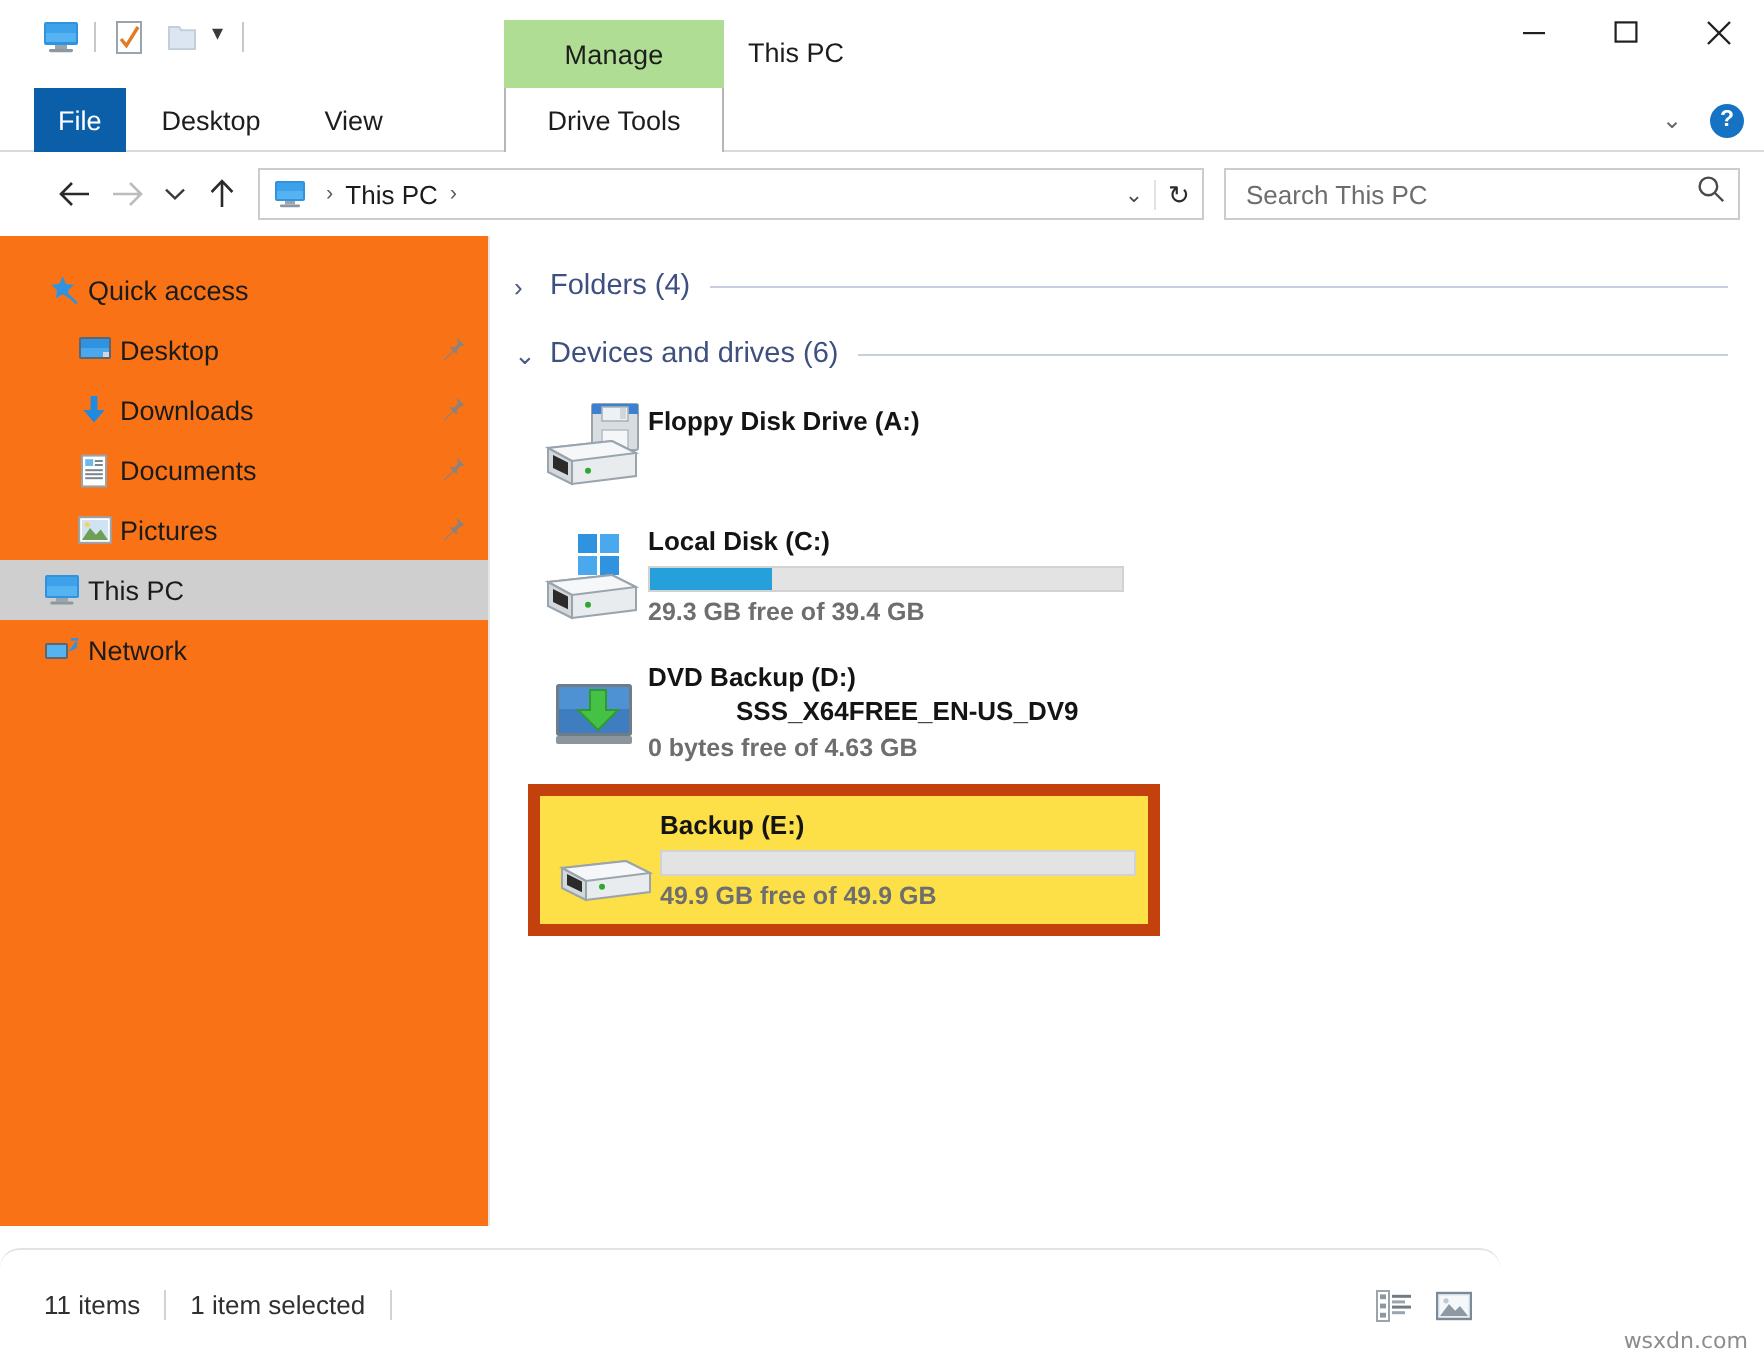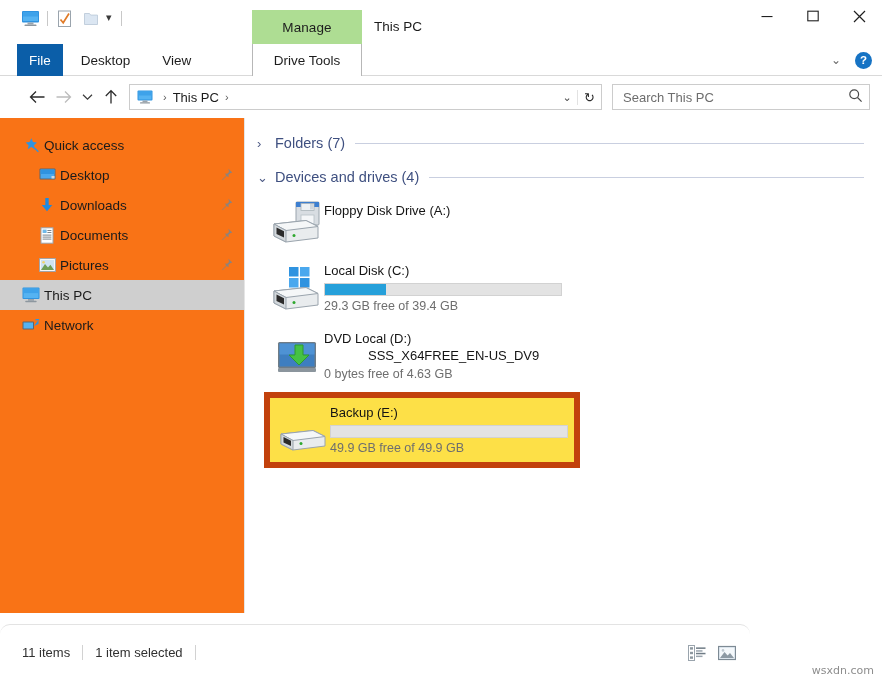--- a/index.html
+++ b/index.html
@@ -114,21 +114,21 @@
   .group-title { font-size:14.5px; color:#3f5080; white-space:nowrap; }
   .group-rule { flex:1; height:1px; background:#c9cfe0; margin-left:10px; margin-right:18px; }
 
   .tiles { padding-left:19px; padding-top:4px; }
   .tile {
     display:flex; width:316px; min-height:50px; padding:5px 4px 5px 6px;
     position:relative; margin-bottom:4px;
   }
   .tile.selected { background:#fde047; border:6px solid #c2410c; }
   .tile-icon { width:54px; min-width:54px; display:flex; align-items:flex-end; justify-content:center; padding-bottom:2px;}
-  .tile-info { flex:1; padding-top:1px; }
+  .tile-info { flex:1; padding-top:1px;font-weight:bold; }
   .tile-name { font-size:13px; color:#141414; line-height:17px; }
   .tile-sub { font-size:13px; color:#141414; line-height:17px;margin-left:44px; }
   .tile-free { font-size:12.5px; color:#6e6e6e; line-height:17px; margin-top:2px; }
   .bar-track {
     height:13px; background:#e3e3e3; border:1px solid #d2d2d2; margin:4px 0 1px 0; width:238px;
   }
   .bar-fill { height:100%; background:#26a0da; }
 
   
   .statusbar {
@@ -371,27 +371,27 @@
           </svg>
         </span>
         <span>Network</span>
       </div>
     </div>
 
     <div class="content">
 
       <div class="group-header">
         <span class="group-chev">›</span>
-        <span class="group-title">Folders (7)</span>
+        <span class="group-title">Folders (4)</span>
         <span class="group-rule"></span>
       </div>
 
       <div class="group-header">
         <span class="group-chev">⌄</span>
-        <span class="group-title">Devices and drives (4)</span>
+        <span class="group-title">Devices and drives (6)</span>
         <span class="group-rule"></span>
       </div>
 
       <div class="tiles">
 
         <div class="tile">
           <div class="tile-icon">
             <svg width="50" height="44" viewBox="0 0 50 44">
               <rect x="24" y="1" width="23" height="23" rx="1" fill="#d8dde2" stroke="#9aa4ad" stroke-width="1"></rect>
               <rect x="24" y="1" width="23" height="5" fill="#3d7fd0"></rect>
@@ -437,21 +437,21 @@
           <div class="tile-icon">
             <svg width="50" height="42" viewBox="0 0 50 42">
               <rect x="6" y="3" width="38" height="26" rx="1.5" fill="#6f7c86"></rect>
               <rect x="7.5" y="4.5" width="35" height="23" fill="#3e7ec0"></rect>
               <rect x="7.5" y="4.5" width="35" height="11" fill="#4e92d4"></rect>
               <path d="M23 6 h8 v10 h6 L27 26 L17 16 h6 z" fill="#45c245" stroke="#2f9a2f" stroke-width="1"></path>
               <rect x="6" y="29" width="38" height="4" rx="1" fill="#8b959d"></rect>
             </svg>
           </div>
           <div class="tile-info">
-            <div class="tile-name">DVD Local (D:)</div>
+            <div class="tile-name">DVD Backup (D:)</div>
             <div class="tile-sub">SSS_X64FREE_EN-US_DV9</div>
             <div class="tile-free">0 bytes free of 4.63 GB</div>
           </div>
         </div>
 
         <div class="tile selected">
           <div class="tile-icon">
             <svg width="50" height="40" viewBox="0 0 50 40">
               <path d="M3 19 L35 15.5 L47 21.5 L47 31 L15 35 L3 29 Z" fill="#e9ecee" stroke="#9aa4ad" stroke-width="1"></path>
               <path d="M3 19 L35 15.5 L47 21.5 L15 25.5 Z" fill="#f5f7f8" stroke="#9aa4ad" stroke-width="1"></path>

